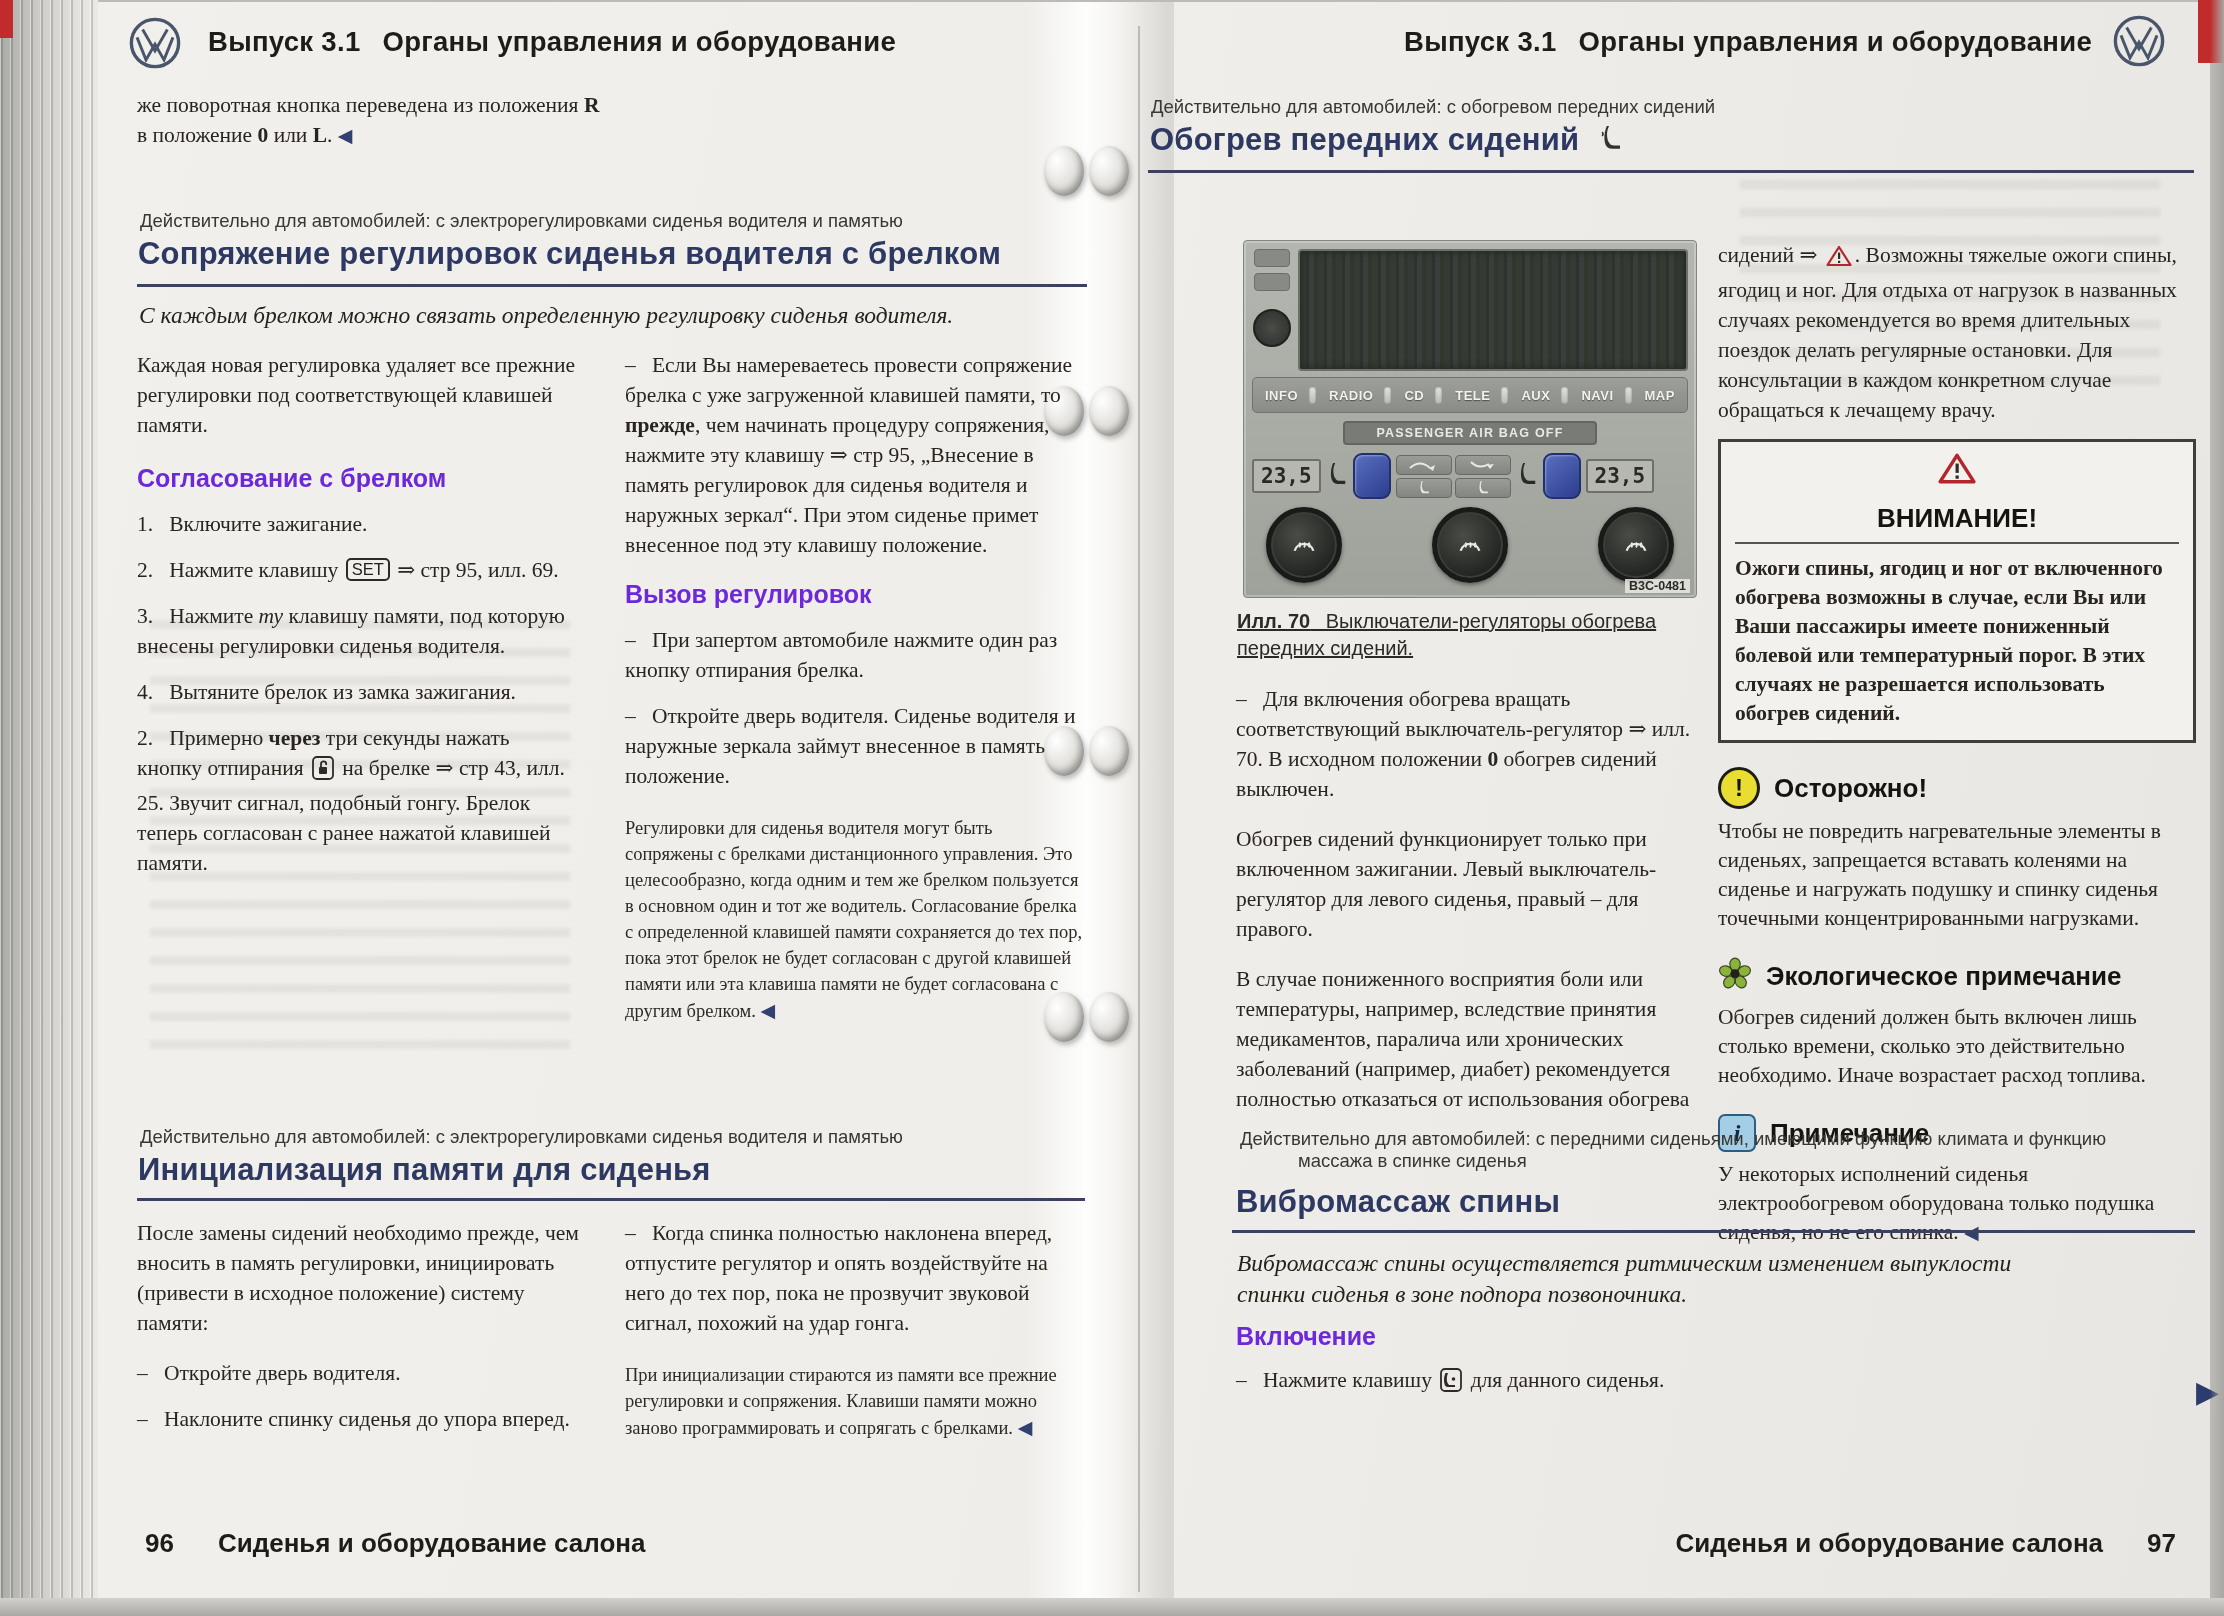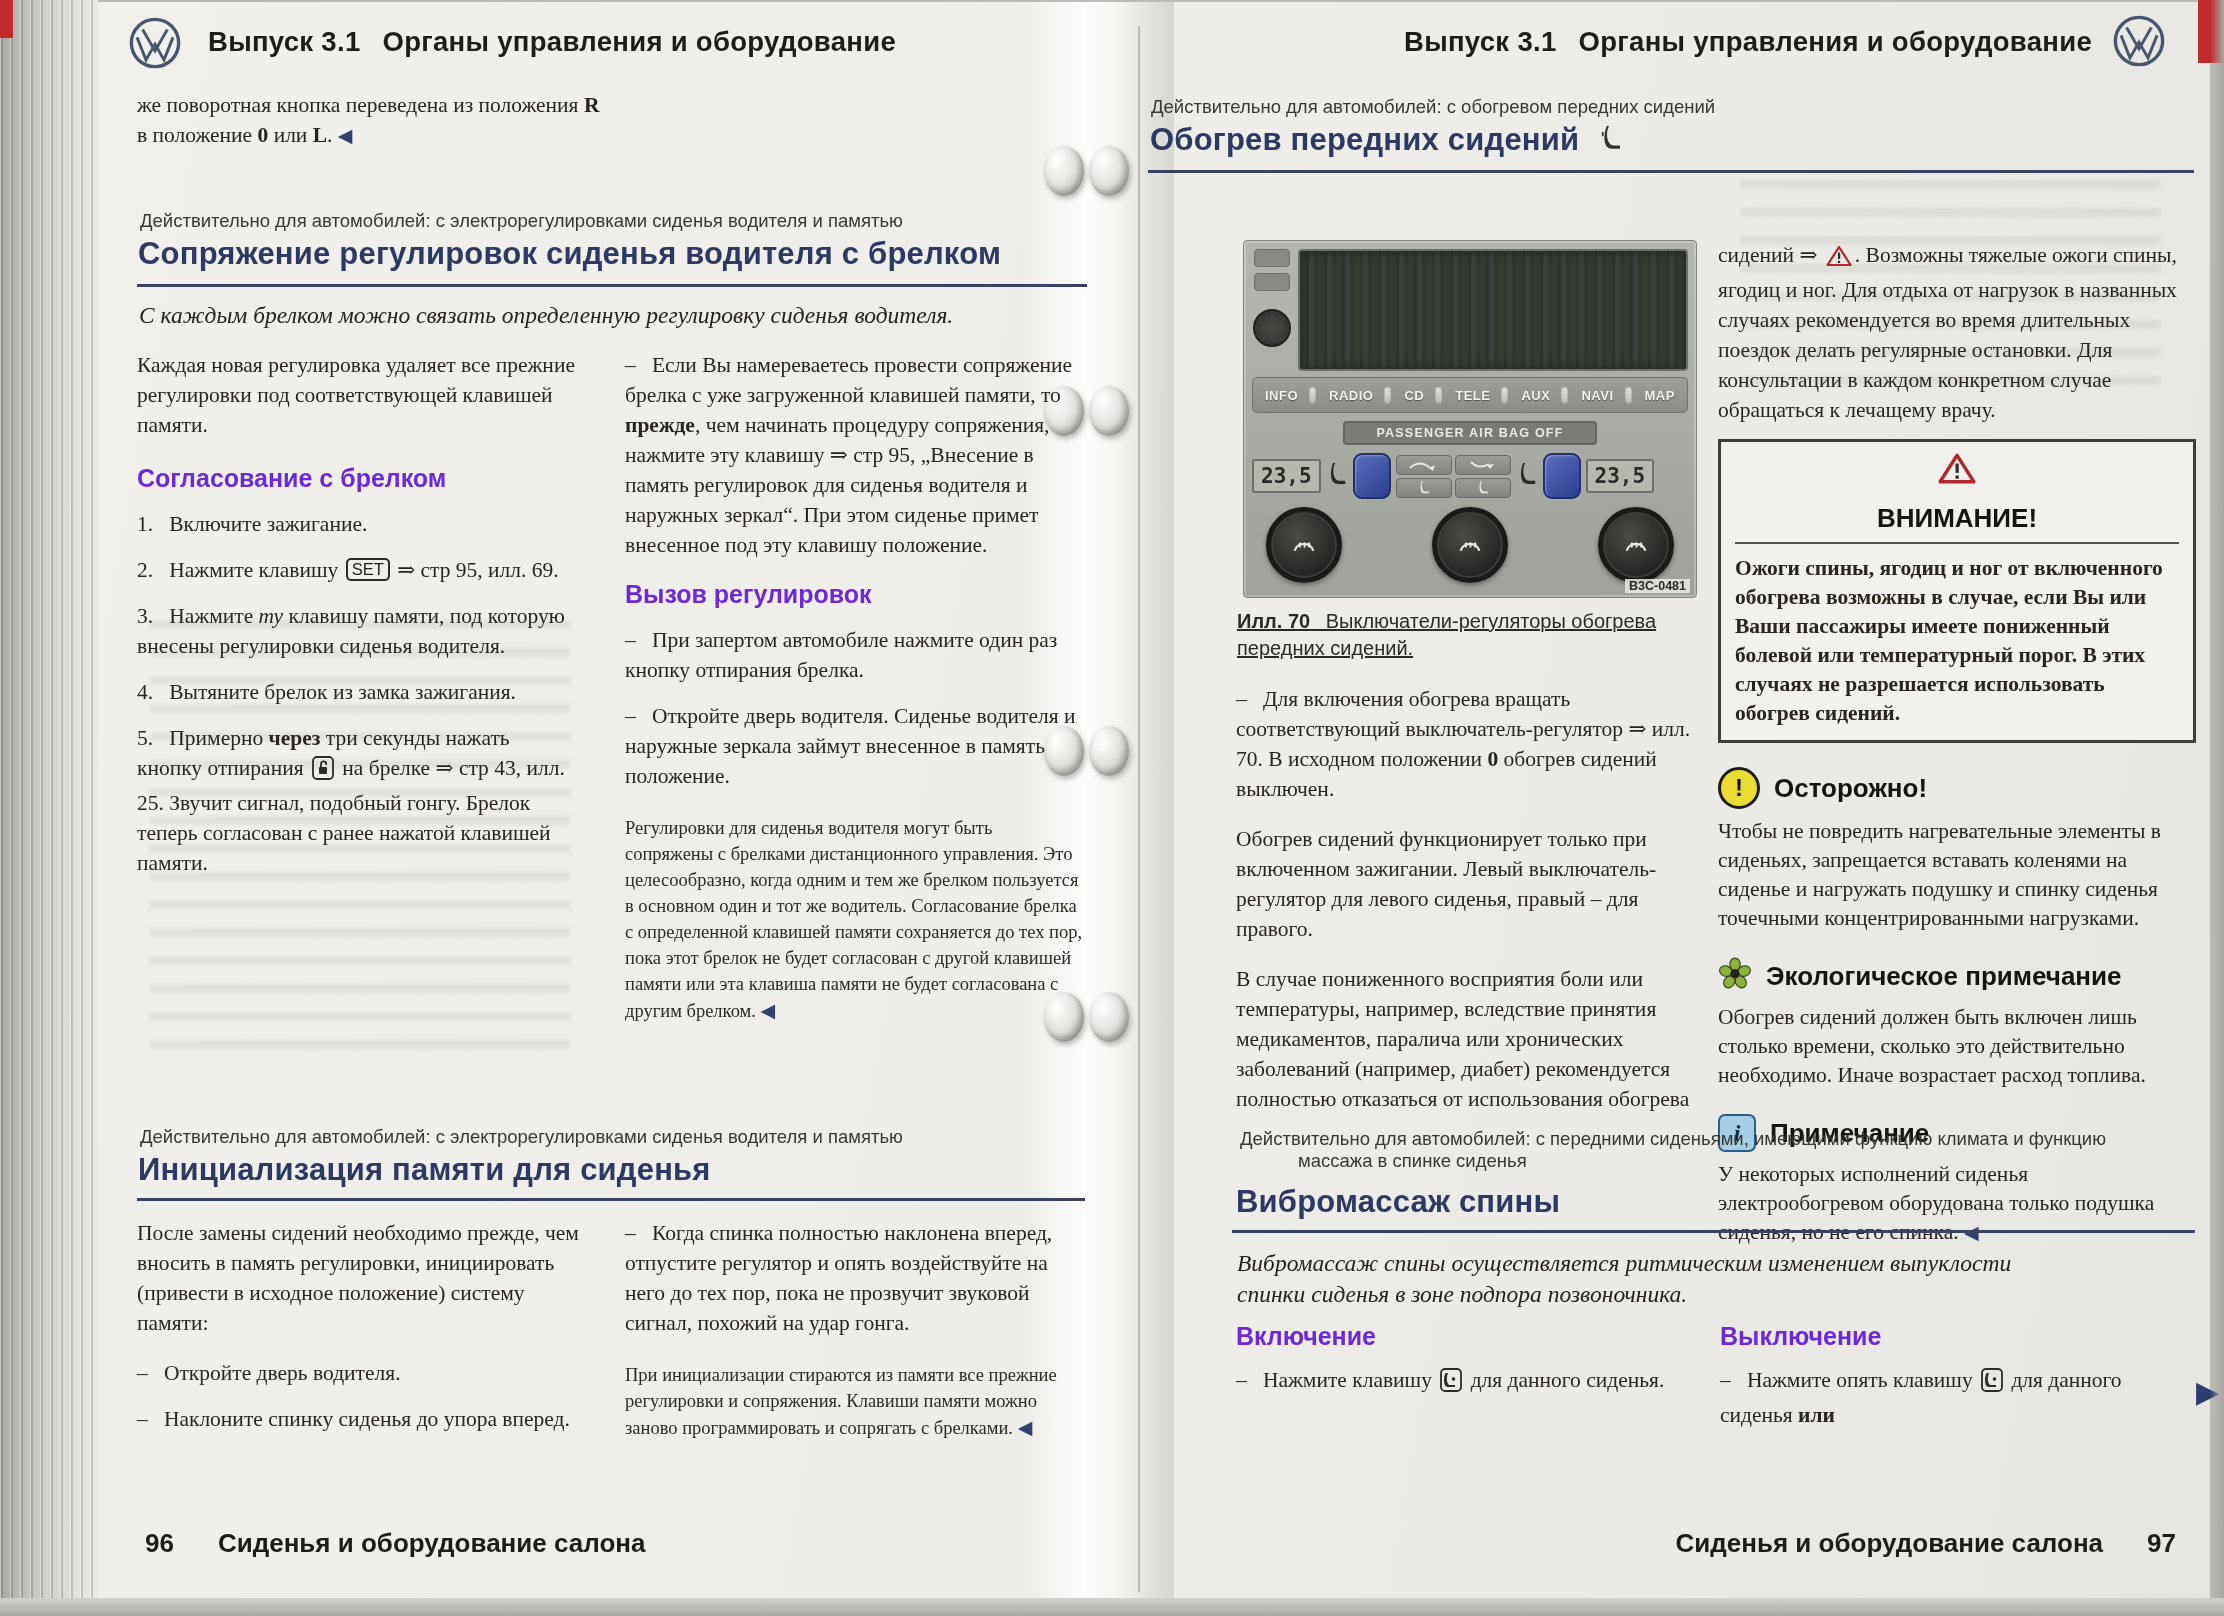--- a/index.html
+++ b/index.html
@@ -151,21 +151,21 @@
   <div class="abs rule" style="left:137px;top:284px;width:950px"></div>
   <div class="abs lead" style="left:139px;top:300px;width:940px">С каждым брелком можно связать определенную регулировку сиденья водителя.</div>
 
   <div class="abs flow" style="left:137px;top:350px;width:442px">
     <p class="body">Каждая новая регулировка удаляет все прежние регулировки под соответствующей клавишей памяти.</p>
     <p class="sub-h mt24">Согласование с брелком</p>
     <p class="body"><span>1.  Включите зажигание.</span></p>
     <p class="body"><span>2.  Нажмите клавишу </span><span class="key">SET</span><span> ⇒ стр 95, илл. 69.</span></p>
     <p class="body"><span>3.  Нажмите </span><span class="i">ту</span><span> клавишу памяти, под которую внесены регулировки сиденья водителя.</span></p>
     <p class="body"><span>4.  Вытяните брелок из замка зажигания.</span></p>
-    <p class="body"><span>5.  Примерно </span><span class="b">через</span><span> три секунды нажать кнопку отпирания </span><span class="inline-icon"><svg width="22" height="24" viewBox="0 0 22 24">
+    <p class="body"><span>2.  Примерно </span><span class="b">через</span><span> три секунды нажать кнопку отпирания </span><span class="inline-icon"><svg width="22" height="24" viewBox="0 0 22 24">
             <rect x="1" y="1" width="20" height="22" rx="4" fill="none" stroke="#2e2b27" stroke-width="1.8"></rect>
             <rect x="7" y="11" width="8" height="7" rx="1" fill="#2e2b27"></rect>
             <path d="M9 11 v-3 a2.6 2.6 0 0 1 5.2 0 v1" fill="none" stroke="#2e2b27" stroke-width="1.8"></path>
           </svg></span><span> на брелке ⇒ стр 43, илл. 25. Звучит сигнал, подобный гонгу. Брелок теперь согласован с ранее нажатой клавишей памяти.</span></p>
   </div>
 
   <div class="abs flow" style="left:625px;top:350px;width:458px">
     <p class="body"><span>–  Если Вы намереваетесь провести сопряжение брелка с уже загруженной клавишей памяти, то </span><span class="b">прежде</span><span>, чем начинать процедуру сопряжения, нажмите эту клавишу ⇒ стр 95, „Внесение в память регулировок для сиденья водителя и наружных зеркал“. При этом сиденье примет внесенное под эту клавишу положение.</span></p>
     <p class="sub-h mt20">Вызов регулировок</p>
     <p class="body">–  При запертом автомобиле нажмите один раз кнопку отпирания брелка.</p>
@@ -360,28 +360,20 @@
   <div class="abs lead" style="left:1237px;top:1248px;width:840px">Вибромассаж спины осуществляется ритмическим изменением выпуклости спинки сиденья в зоне подпора позвоночника.</div>
 
   <div class="abs" style="left:1236px;top:1322px;width:430px">
     <div class="sub-h">Включение</div>
     <p class="body" style="margin:14px 0 0"><span>–  Нажмите клавишу </span><span class="inline-icon"><svg width="22" height="24" viewBox="0 0 22 24">
             <rect x="1" y="1" width="20" height="22" rx="4" fill="none" stroke="#2e2b27" stroke-width="1.8"></rect>
             <path d="M8 5 c-1.5 4 -1.5 7 -.5 10 l1.5 2 h6 v2 h-7 c-2 0 -3 -1 -3.5 -3 c-1 -4 -.5 -8 1 -11 z" fill="#2e2b27"></path>
             <circle cx="13.5" cy="11" r="1.8" fill="#2e2b27"></circle>
           </svg></span><span> для данного сиденья.</span></p>
   </div>
-  <div class="abs" style="left:1720px;top:1322px;width:450px">
-    <div class="sub-h">Выключение</div>
-    <p class="body" style="margin:14px 0 0"><span>–  Нажмите опять клавишу </span><span class="inline-icon"><svg width="22" height="24" viewBox="0 0 22 24">
-            <rect x="1" y="1" width="20" height="22" rx="4" fill="none" stroke="#2e2b27" stroke-width="1.8"></rect>
-            <path d="M8 5 c-1.5 4 -1.5 7 -.5 10 l1.5 2 h6 v2 h-7 c-2 0 -3 -1 -3.5 -3 c-1 -4 -.5 -8 1 -11 z" fill="#2e2b27"></path>
-            <circle cx="13.5" cy="11" r="1.8" fill="#2e2b27"></circle>
-          </svg></span><span> для данного сиденья </span><span class="b">или</span></p>
-  </div>
   <div class="abs next-arrow" style="left:2196px;top:1374px">▶</div>
 
   <div class="abs footer-row" style="left:1250px;top:1528px;width:926px;justify-content:flex-end">
     <span class="footer-text">Сиденья и оборудование салона</span>
     <span class="footer-text">97</span>
   </div>
 
   <div class="abs edge-right"></div>
   <div class="abs edge-bottom"></div>
 </div>

